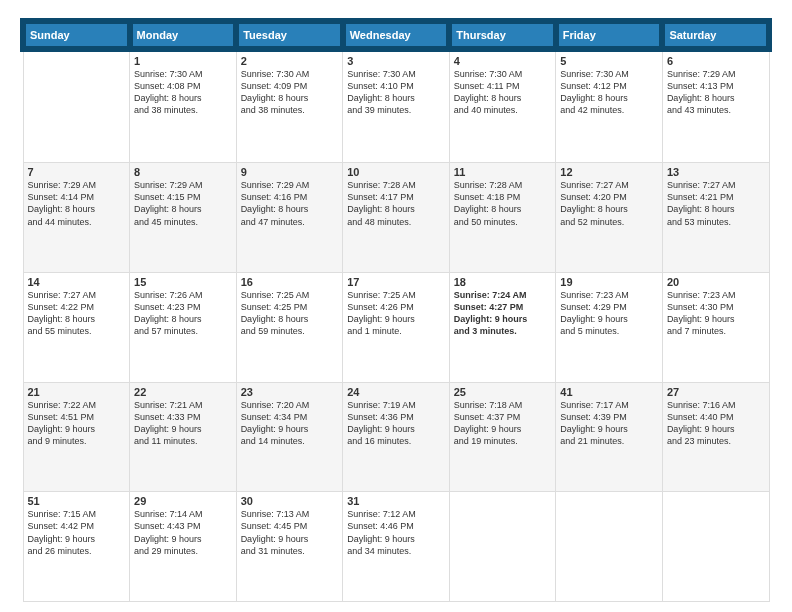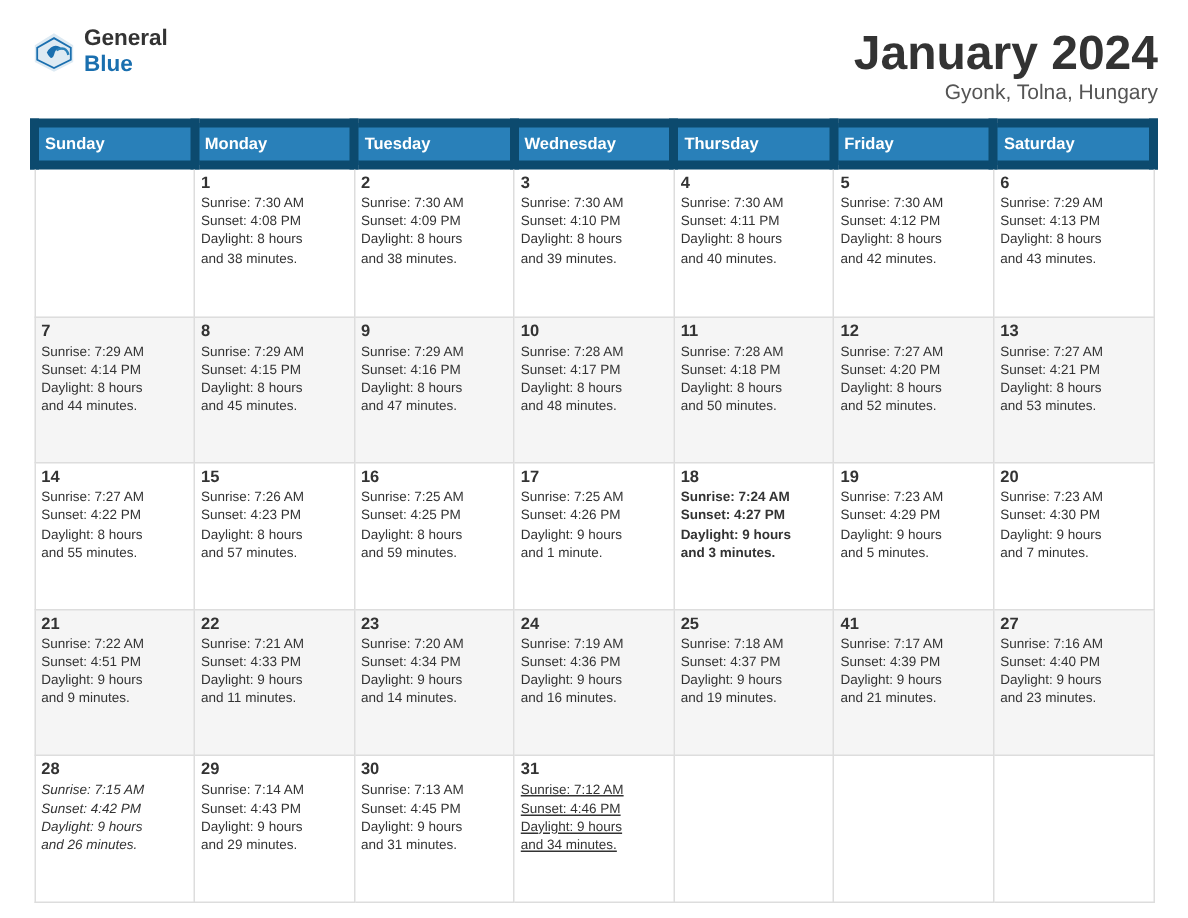--- a/index.html
+++ b/index.html
@@ -102,38 +102,20 @@
       background: #fff;
     }
     tbody tr:nth-child(even) td.empty {
       background: #f5f5f5;
     }
   </style>
 </head>
 <body>
 
 <div class="page">
-  <div class="header">
-    <div class="logo">
-      <svg class="logo-icon" viewBox="0 0 40 40">
-        <polygon points="20,4 36,14 36,28 20,36 4,28 4,14" fill="#1a6faf" opacity="0.15"></polygon>
-        <polygon points="20,8 34,16 34,26 20,33 6,26 6,16" fill="none" stroke="#1a6faf" stroke-width="1.5"></polygon>
-        <path d="M14,20 Q20,10 28,18 Q22,14 20,22 Q18,28 14,20Z" fill="#1a6faf"></path>
-        <path d="M22,18 Q30,14 32,22" fill="none" stroke="#2980b9" stroke-width="2"></path>
-      </svg>
-      <div class="logo-text">
-        <span class="logo-general">General</span>
-        <span class="logo-blue">Blue</span>
-      </div>
-    </div>
-    <div class="title-block">
-      <div class="month-title">January 2024</div>
-      <div class="location">Gyonk, Tolna, Hungary</div>
-    </div>
-  </div>
 
   <table>
     <thead>
       <tr>
         <th>Sunday</th>
         <th>Monday</th>
         <th>Tuesday</th>
         <th>Wednesday</th>
         <th>Thursday</th>
         <th>Friday</th>
@@ -334,43 +316,43 @@
           <td>
             <span class="day-number">27</span>
             <div class="day-info" style="white-space: pre-line;">Sunrise: 7:16 AM
 Sunset: 4:40 PM
 Daylight: 9 hours
 and 23 minutes.</div>
           </td>
         </tr>
         <tr>
           <td>
-            <span class="day-number">28</span>
-            <div class="day-info" style="white-space: pre-line; font-style: italic;">Sunrise: 7:15 AM
+            <span class="day-number">51</span>
+            <div class="day-info" style="white-space: pre-line;">Sunrise: 7:15 AM
 Sunset: 4:42 PM
 Daylight: 9 hours
 and 26 minutes.</div>
           </td>
           <td>
             <span class="day-number">29</span>
             <div class="day-info" style="white-space: pre-line;">Sunrise: 7:14 AM
 Sunset: 4:43 PM
 Daylight: 9 hours
 and 29 minutes.</div>
           </td>
           <td>
             <span class="day-number">30</span>
             <div class="day-info" style="white-space: pre-line;">Sunrise: 7:13 AM
 Sunset: 4:45 PM
 Daylight: 9 hours
 and 31 minutes.</div>
           </td>
           <td>
             <span class="day-number">31</span>
-            <div class="day-info" style="white-space: pre-line; text-decoration: underline;">Sunrise: 7:12 AM
+            <div class="day-info" style="white-space: pre-line;">Sunrise: 7:12 AM
 Sunset: 4:46 PM
 Daylight: 9 hours
 and 34 minutes.</div>
           </td>
           <td class="empty"></td>
           <td class="empty"></td>
           <td class="empty"></td>
         </tr>
       </tbody>
   </table>

